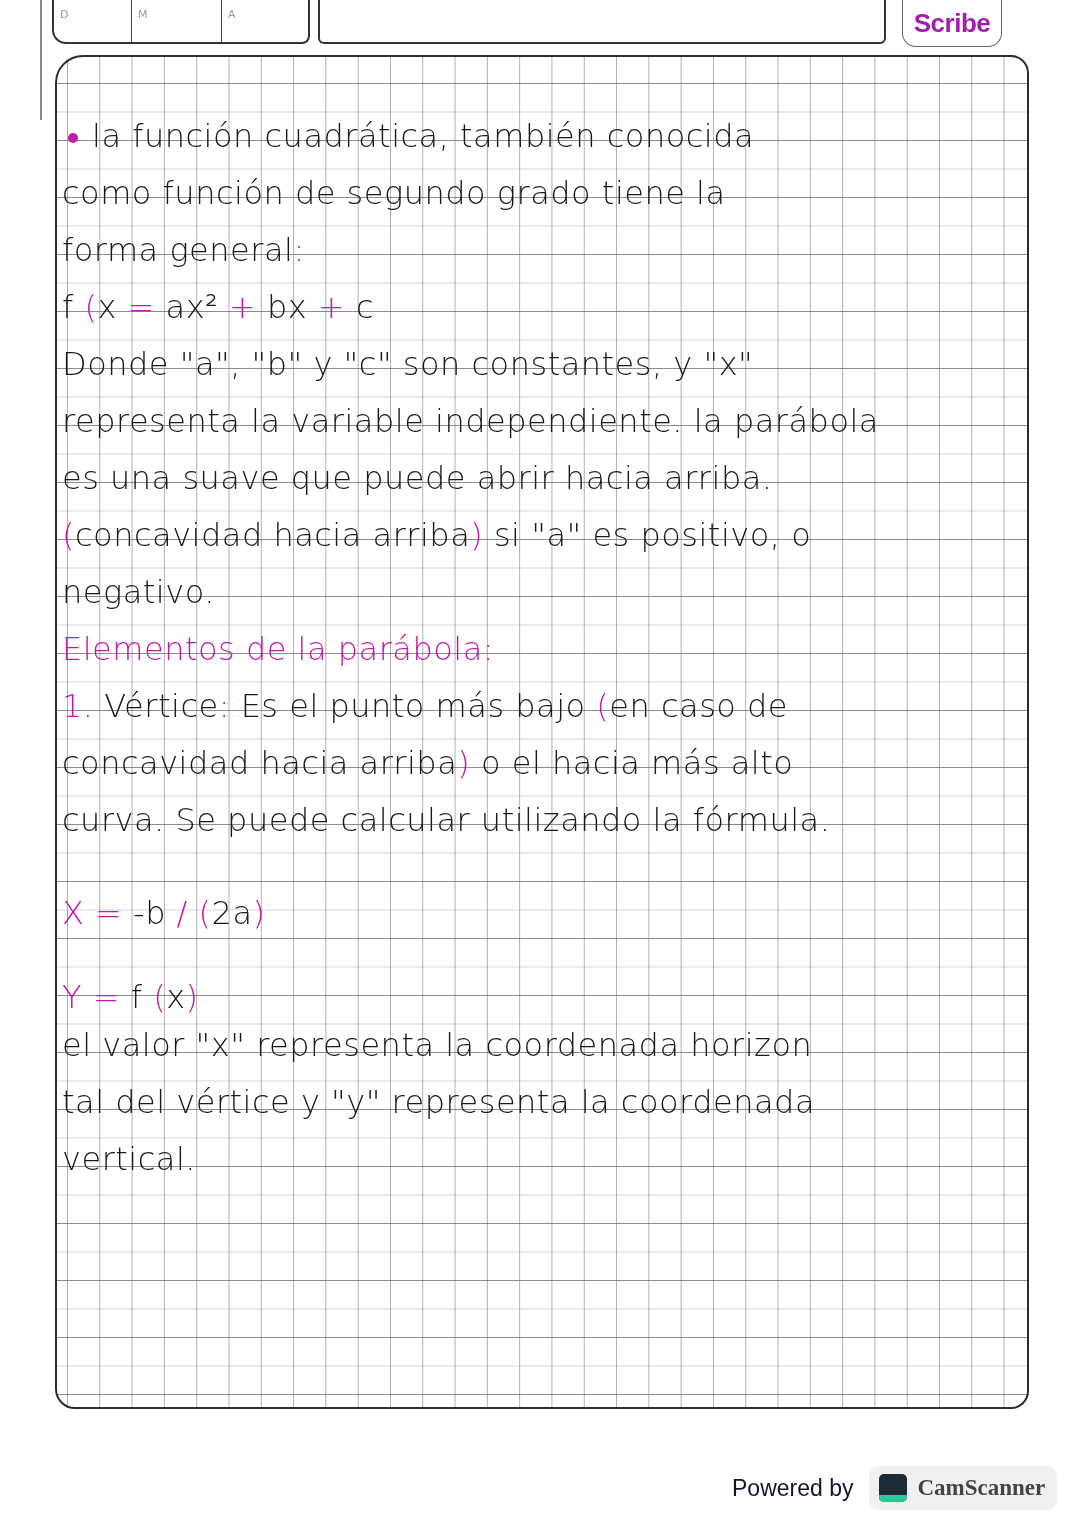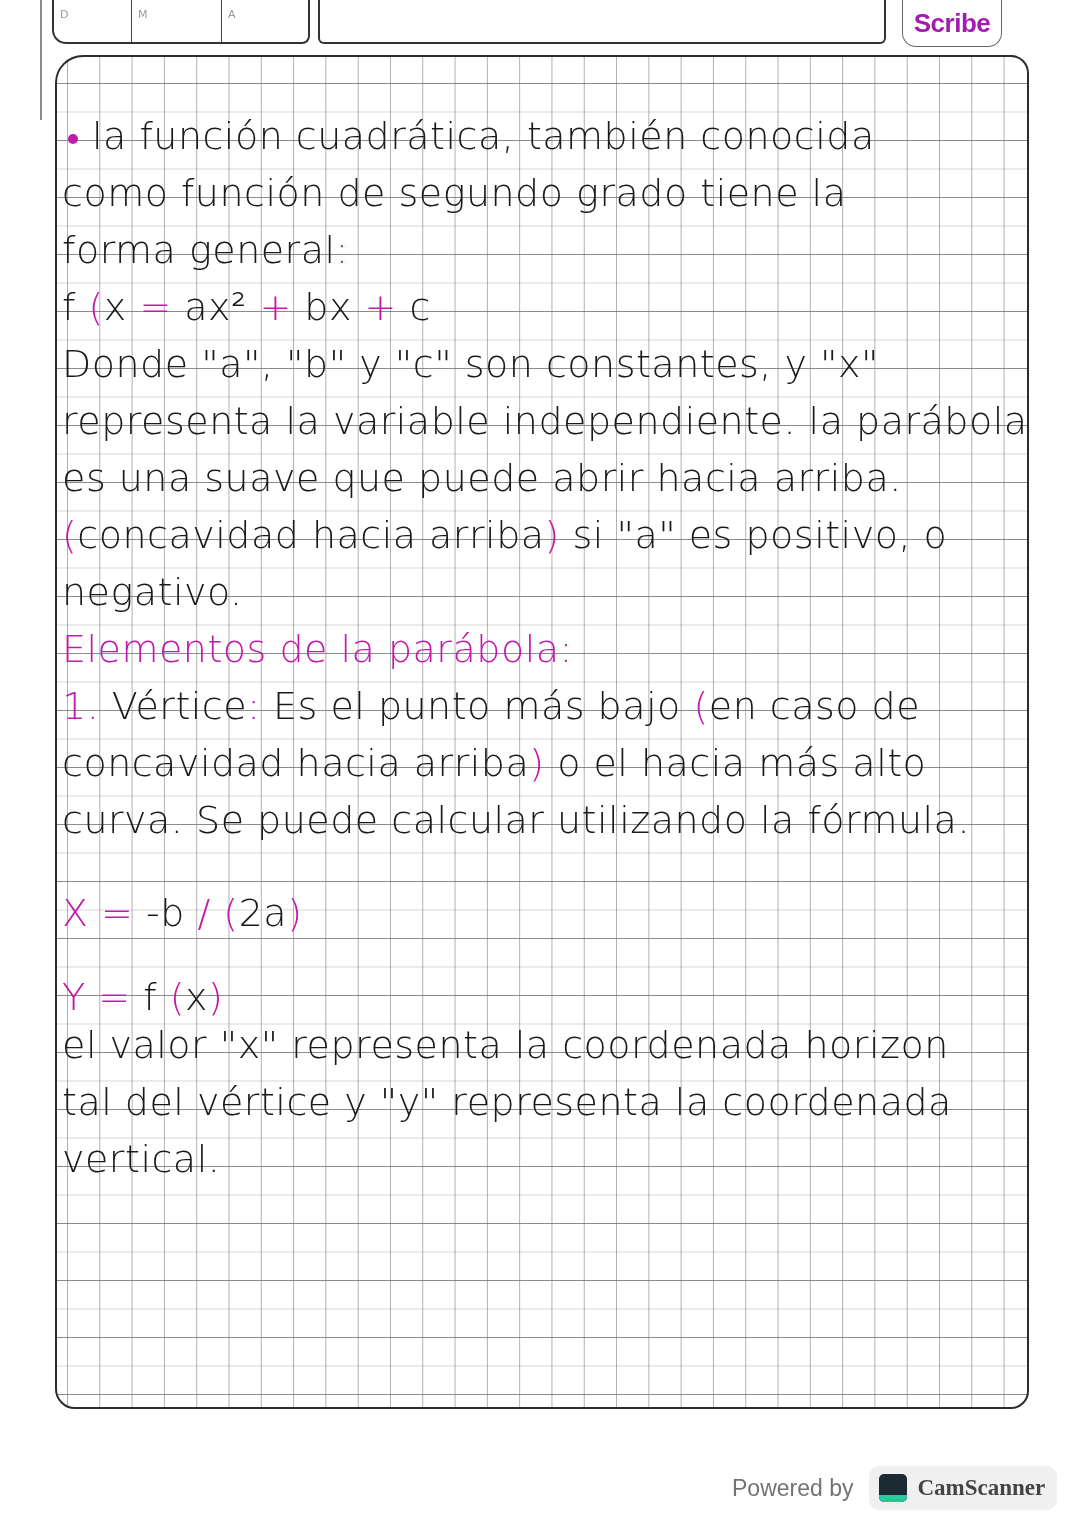--- a/index.html
+++ b/index.html
@@ -38,34 +38,34 @@
         linear-gradient(to bottom, rgba(140,140,140,0.35) 1px, transparent 1px);
       background-size: 32.3px 100%, 100% 57px, 100% 28.5px;
       background-position: 10px 0, 0 26px, 0 26px;
       overflow: hidden;
     }
     .content {
       position: absolute; left: 62px; top: 108px; width: 975px;
     }
     .line {
       height: 57px; line-height: 57px; white-space: nowrap;
-      font-family: "DejaVu Sans", sans-serif; font-size: 38px; color: #1a1a1a;
+      font-family: "DejaVu Sans", sans-serif; font-size: 32px; color: #1a1a1a;
       letter-spacing: 0.5px; font-weight: 300;
     }
     .line.short { height: 40px; line-height: 40px; margin-top: 44px; }
     .pink { color: #c21aa8; }
     .bullet {
       display: inline-block; width: 10px; height: 10px; border-radius: 50%; background: #c21aa8;
       vertical-align: middle; margin-right: 14px; margin-left: 6px;
     }
     .footer {
       position: absolute; left: 732px; top: 1466px; height: 44px; display: flex; align-items: center;
     }
     .powered {
-      font-family: "Liberation Sans", sans-serif; font-size: 23px; color: #737373; margin-right: 16px;
+      font-family: "Liberation Sans", sans-serif; font-size: 23px; color: #0f172a; margin-right: 16px;
     }
     .cs-badge {
       display: flex; align-items: center; background: #f0f0f0; border-radius: 10px;
       padding: 6px 12px 6px 10px; height: 32px;
     }
     .cs-logo {
       width: 28px; height: 28px; border-radius: 5px; background: #1c2a33; position: relative;
       overflow: hidden; margin-right: 10px; display: flex; align-items: center; justify-content: center;
     }
     .cs-logo::after {

